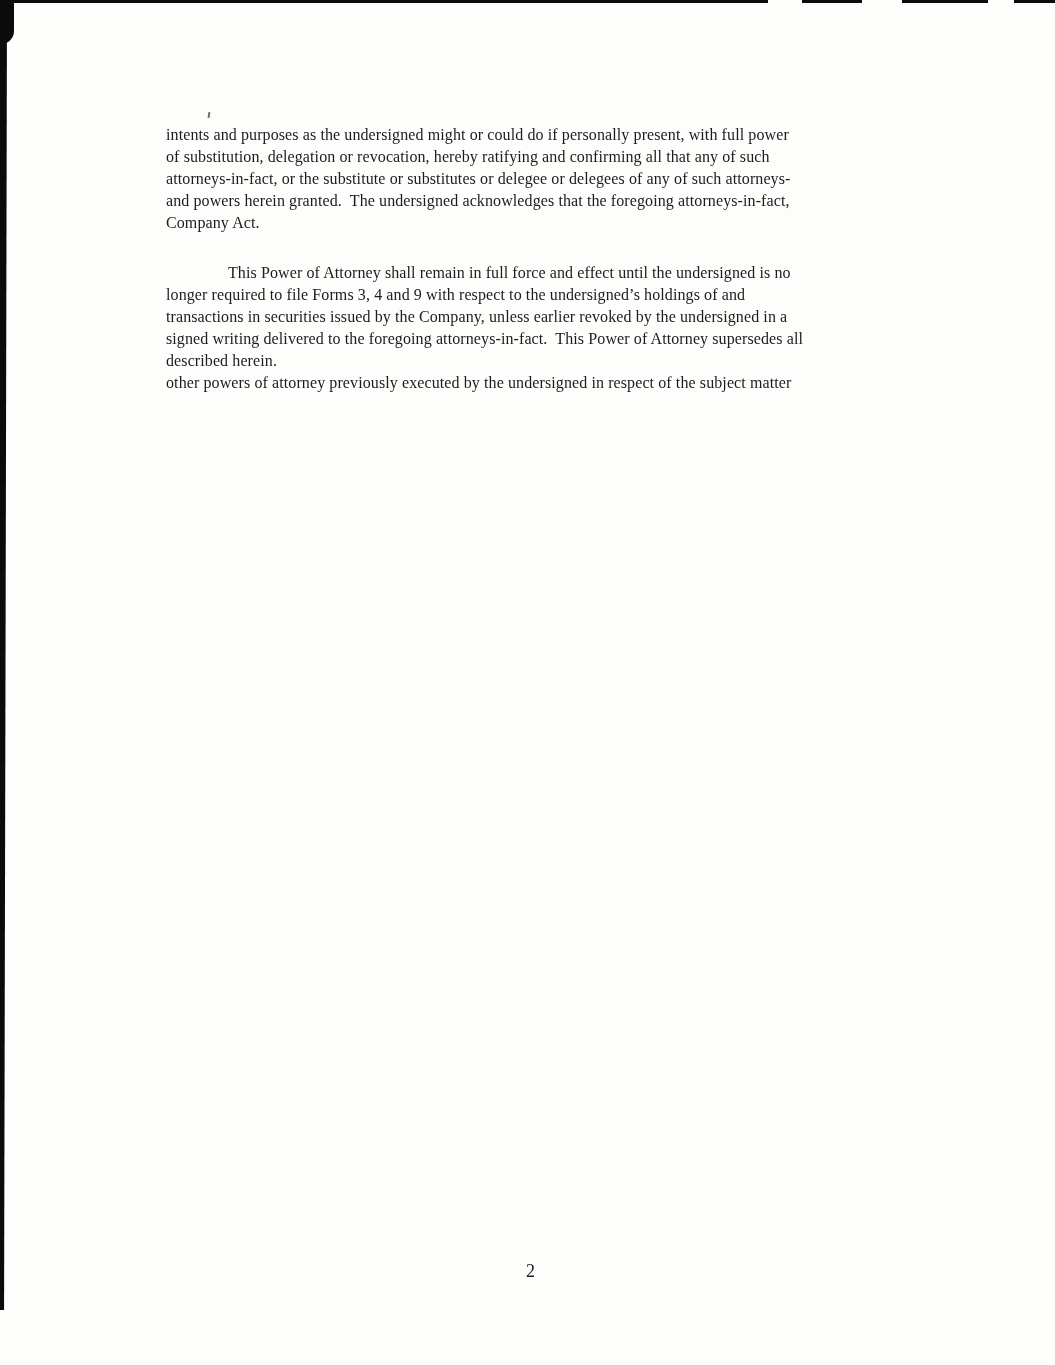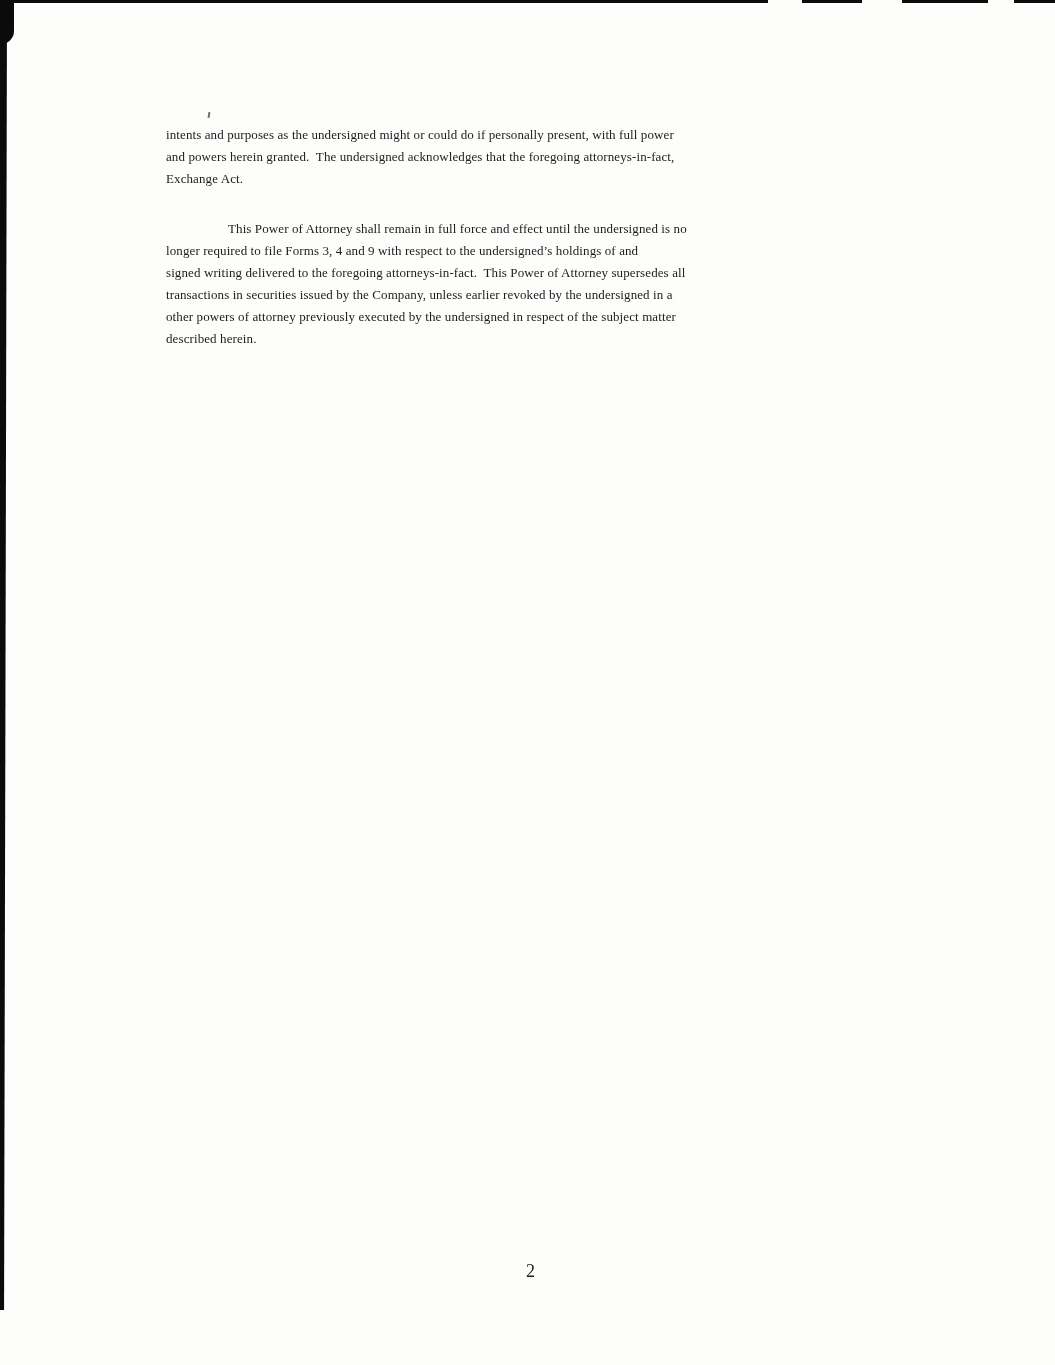--- a/index.html
+++ b/index.html
@@ -64,21 +64,21 @@
     background: #6f6f6f;
     transform: rotate(8deg);
   }
 
   
   .text-block {
     position: absolute;
     left: 166px;
     top: 124px;
     width: 760px;
-    font-size: 13px;
+    font-size: 16px;
     line-height: 22px;
     letter-spacing: 0.1px;
   }
   .paragraph { margin: 0; }
   .paragraph + .paragraph { margin-top: 21px; }
   .doc-line {
     white-space: pre;      
   }
   .doc-line.indented {
     padding-left: 62px;    
@@ -104,30 +104,32 @@
   <div class="edge-top-gap g2"></div>
   <div class="edge-top-gap g3"></div>
   <div class="edge-left"></div>
   <div class="corner-blob"></div>
   <div class="speck-tick"></div>
 
   <div class="text-block">
 
     <div class="paragraph">
       <div class="doc-line">intents and purposes as the undersigned might or could do if personally present, with full power</div>
+      <div class="doc-line">of substitution, delegation or revocation, hereby ratifying and confirming all that any of such</div>
+      <div class="doc-line">attorneys-in-fact, or the substitute or substitutes or delegee or delegees of any of such attorneys-</div>
       <div class="doc-line">and powers herein granted.  The undersigned acknowledges that the foregoing attorneys-in-fact,</div>
-      <div class="doc-line">Exchange Act.</div>
+      <div class="doc-line">Company Act.</div>
     </div>
 
     <div class="paragraph">
       <div class="doc-line indented">This Power of Attorney shall remain in full force and effect until the undersigned is no</div>
       <div class="doc-line">longer required to file Forms 3, 4 and 9 with respect to the undersigned’s holdings of and</div>
+      <div class="doc-line">transactions in securities issued by the Company, unless earlier revoked by the undersigned in a</div>
       <div class="doc-line">signed writing delivered to the foregoing attorneys-in-fact.  This Power of Attorney supersedes all</div>
-      <div class="doc-line">transactions in securities issued by the Company, unless earlier revoked by the undersigned in a</div>
+      <div class="doc-line">described herein.</div>
       <div class="doc-line">other powers of attorney previously executed by the undersigned in respect of the subject matter</div>
-      <div class="doc-line">described herein.</div>
     </div>
 
   </div>
 
   <div class="page-number">2</div>
 
 </div>
 
 </body></html>

